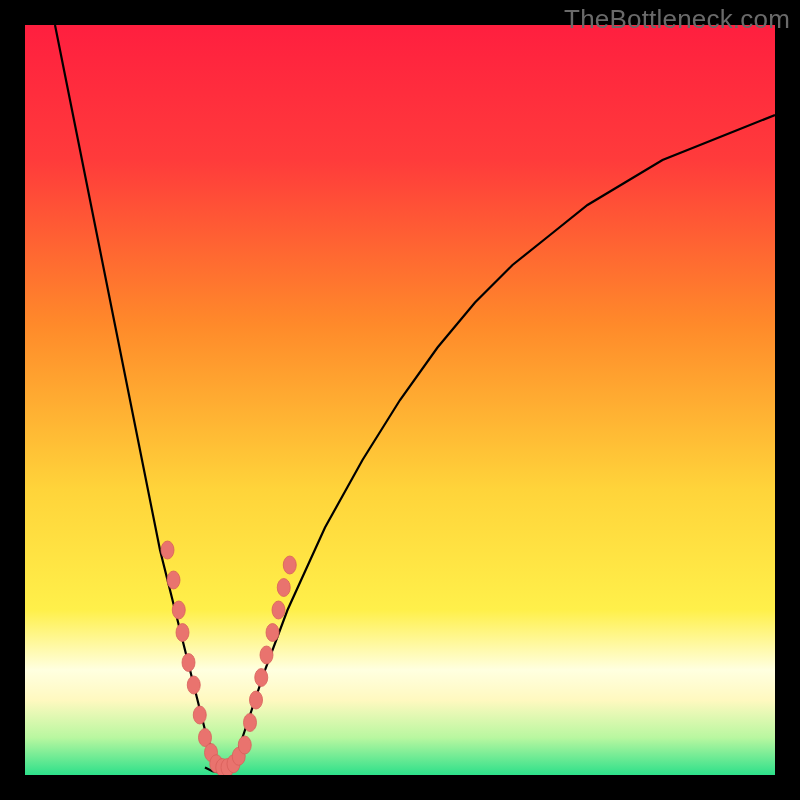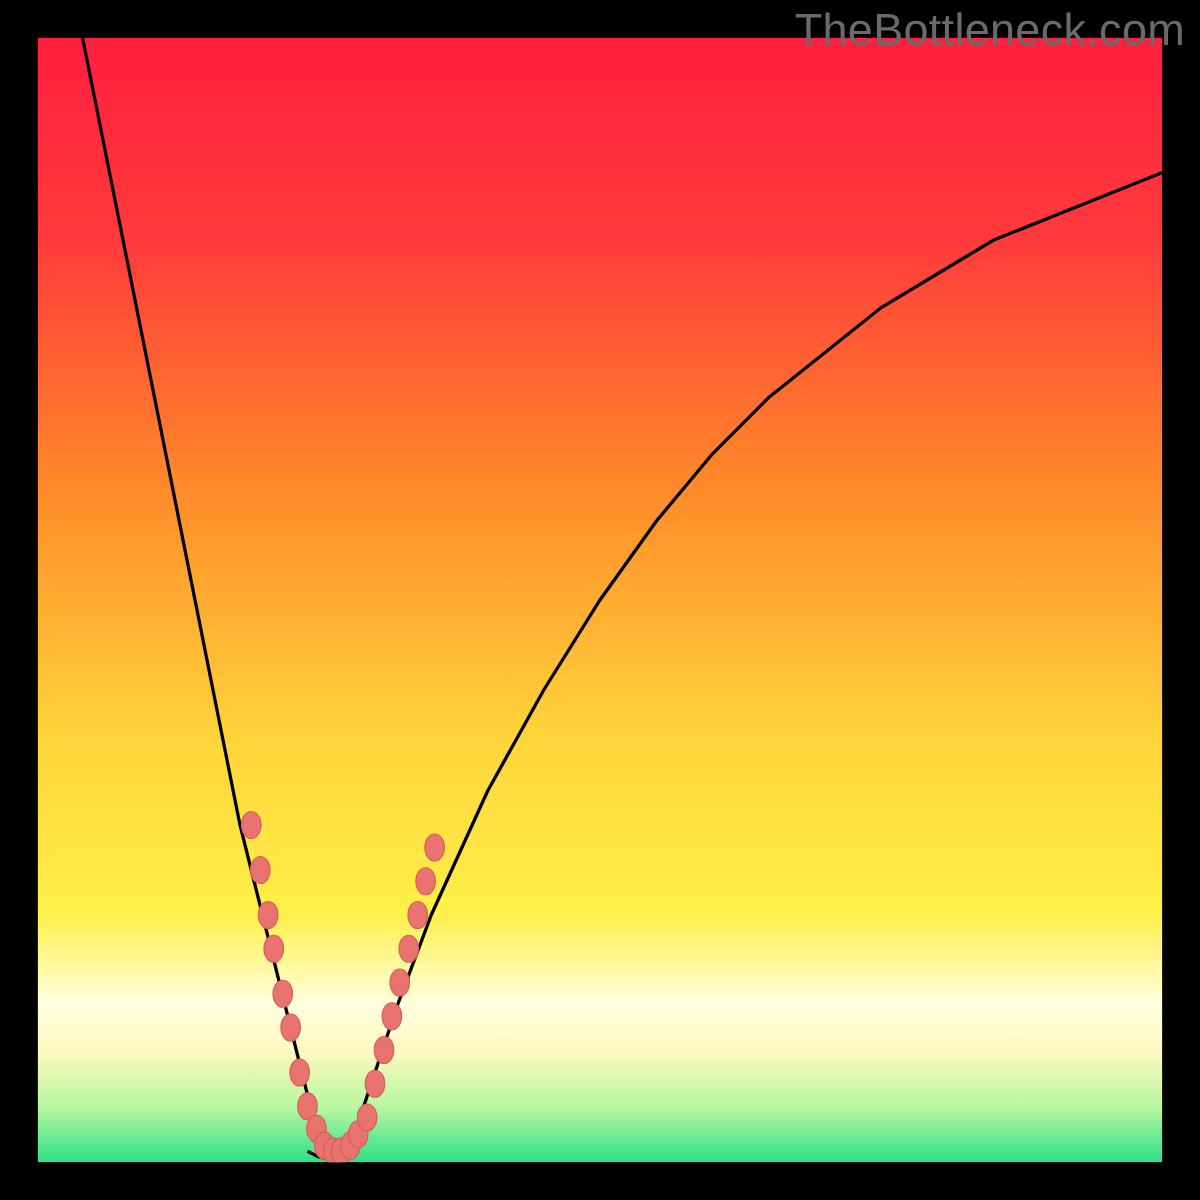--- a/index.html
+++ b/index.html
@@ -28,21 +28,21 @@
   }
   .gradient-bg {
     position: absolute;
     left: 0; top: 0; right: 0; bottom: 0;
   }
   .watermark {
     position: absolute;
     top: 4px;
     right: 10px;
     color: #6a6a6a;
-    font-size: 30px;
+    font-size: 26px;
     font-weight: 500;
     letter-spacing: 0.2px;
   }
   svg.curve {
     position: absolute;
     left: 0; top: 0;
     width: 750px;
     height: 750px;
   }
 </style>

